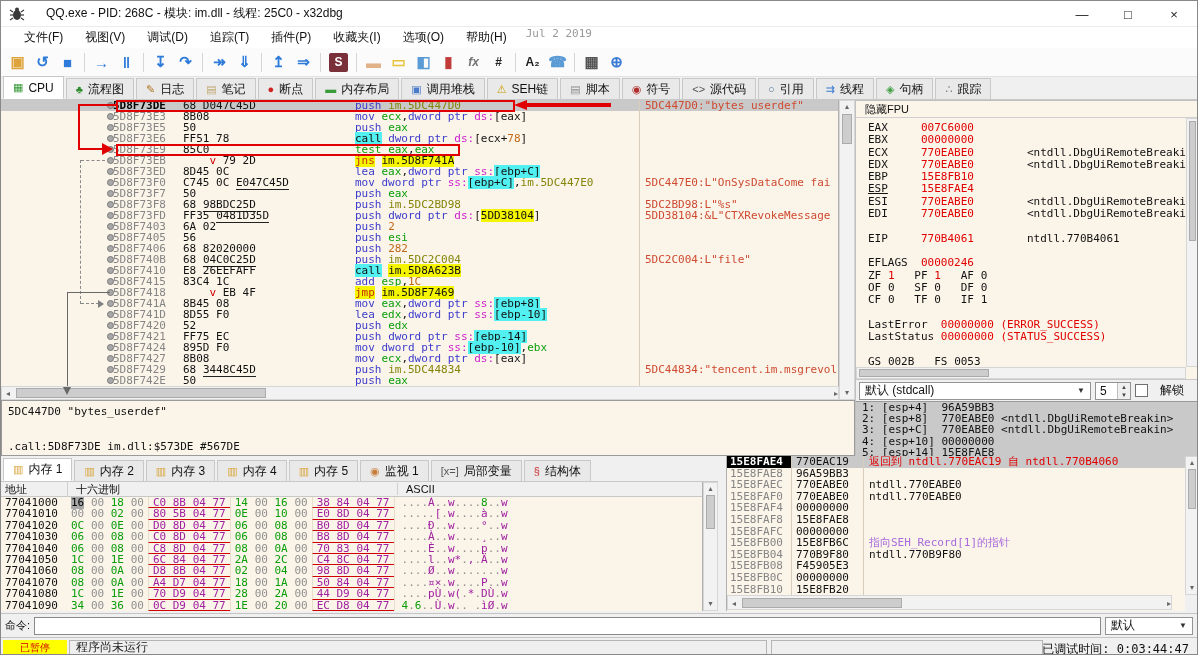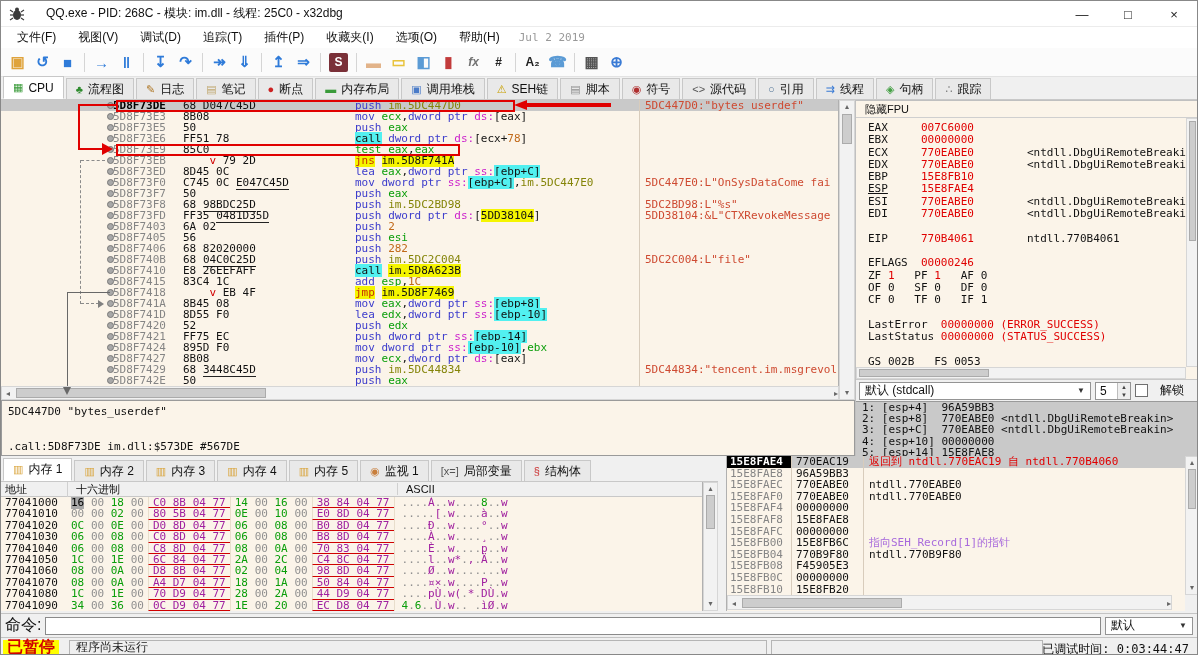--- a/index.html
+++ b/index.html
@@ -3,21 +3,21 @@
 <meta charset="utf-8">
 <style>
 *{margin:0;padding:0;box-sizing:border-box}
 body{background:#777;font-family:"Liberation Sans",sans-serif}
 #app{position:relative;width:1198px;height:655px;background:#F0F0F0;overflow:hidden;font-size:12px;color:#111;border:1px solid #888}
 
 .titlebar{position:absolute;left:0;top:0;width:100%;height:26px;background:#FFF;display:flex;align-items:center;padding-left:8px;border-bottom:1px solid #ECECEC}
 .title-text{margin-left:21px;font-size:12px;color:#111}
 .win-controls{position:absolute;right:0;top:0;height:26px;display:flex}
 .win-btn{width:46px;height:26px;display:flex;align-items:center;justify-content:center;color:#222;font-size:13px}
-.menubar{position:absolute;top:26px;left:0;width:100%;height:21px;background:#FFF;display:flex;align-items:center;padding-left:5px}
+.menubar{position:absolute;top:26px;left:0;width:100%;height:21px;background:#FFF;display:flex;padding-left:12px}
 .menu-item{padding:2px 11px;color:#111}
 .menu-date{color:#999;font-family:"DejaVu Sans Mono",monospace;font-size:11px;margin-left:8px}
 .toolbar{position:absolute;top:47px;left:0;width:100%;height:29px;background:#FBFBFB;border-bottom:1px solid #E2E2E2;display:flex;align-items:center;padding-left:4px}
 .tb-btn{min-width:25px;height:24px;display:flex;align-items:center;justify-content:center;font-size:15px;font-weight:bold}
 .tb-dark{min-width:19px;height:19px;margin:0 4px;border-radius:2px;font-size:12px}
 .tb-sep{width:1px;height:19px;background:#D5D5D5;margin:0 4px}
 .tb-txt{font-size:12px;font-weight:bold}
 
 .tabbar{position:absolute;top:76px;left:0;width:100%;height:23px;background:#F0F0F0;border-bottom:1px solid #C8C8C8;display:flex;align-items:flex-end}
 .tab{height:21px;display:flex;align-items:center;padding:0 9px;border:1px solid #C8C8C8;border-bottom:none;background:#E9E9E9;margin-left:2px;font-size:12px;white-space:nowrap}
@@ -102,25 +102,25 @@
 #stack-rows{position:absolute;left:0;top:0;width:100%;height:139px;font-family:"DejaVu Sans Mono",monospace;font-size:11px;line-height:11.6px;white-space:pre;overflow:hidden}
 .stk-row{height:11.6px;display:flex}
 .stk-row.sel{background:#C9C9C9}
 .s-addr{width:64px;padding-left:3px;color:#858585}
 .sel .s-addr{background:#000;color:#FFF;font-weight:bold}
 .s-val{width:72px;border-left:1px solid #D8CCBC;padding-left:4px;color:#111}
 .s-cmt{flex:1;border-left:1px solid #D8CCBC;padding-left:5px;overflow:hidden}
 .c-ret{color:#E00000}.c-seh{color:#A86ADC}.c-mod{color:#111}
 
 .cmdbar{position:absolute;left:0;top:612px;width:100%;height:24px;background:#F0F0F0;border-top:1px solid #C4C4C4;display:flex;align-items:center;padding:0 4px;gap:4px}
-.cmd-label{font-size:16px;white-space:nowrap}
+.cmd-label{font-size:11px;white-space:nowrap}
 .cmd-input{flex:1;height:18px;border:1px solid #8A8A8A;background:#FFF;font-family:"DejaVu Sans Mono",monospace;font-size:11px;padding:0 4px;outline:none}
 .dd-cmd{width:88px}
 .statusbar{position:absolute;left:0;top:636px;width:100%;height:19px;background:#F0F0F0;border-top:1px solid #C4C4C4}
-.badge{position:absolute;left:2px;top:2px;width:56px;height:15px;background:#FFFF00;color:#D00000;font-weight:bold;display:flex;align-items:center;justify-content:center;font-size:16px}
+.badge{position:absolute;left:2px;top:2px;width:64px;height:15px;background:#FFFF00;color:#D00000;font-weight:normal;display:flex;align-items:center;justify-content:center;font-size:10px}
 .spanel{position:absolute;top:2px;height:15px;border:1px solid #B5B5B5;background:#EFEFEF;font-size:12px;line-height:13px;padding:0 6px;color:#222}
 .sp1{left:68px;width:698px}
 .sp2{left:770px;width:272px}
 .stime{position:absolute;right:8px;top:3px;font-size:12px;color:#111;font-family:"DejaVu Sans Mono",monospace}
 .splitter-v{position:absolute;left:717px;top:455px;width:8px;height:155px;background:#F0F0F0}
 </style>
 </head>
 <body>
 
 <div id="app">

